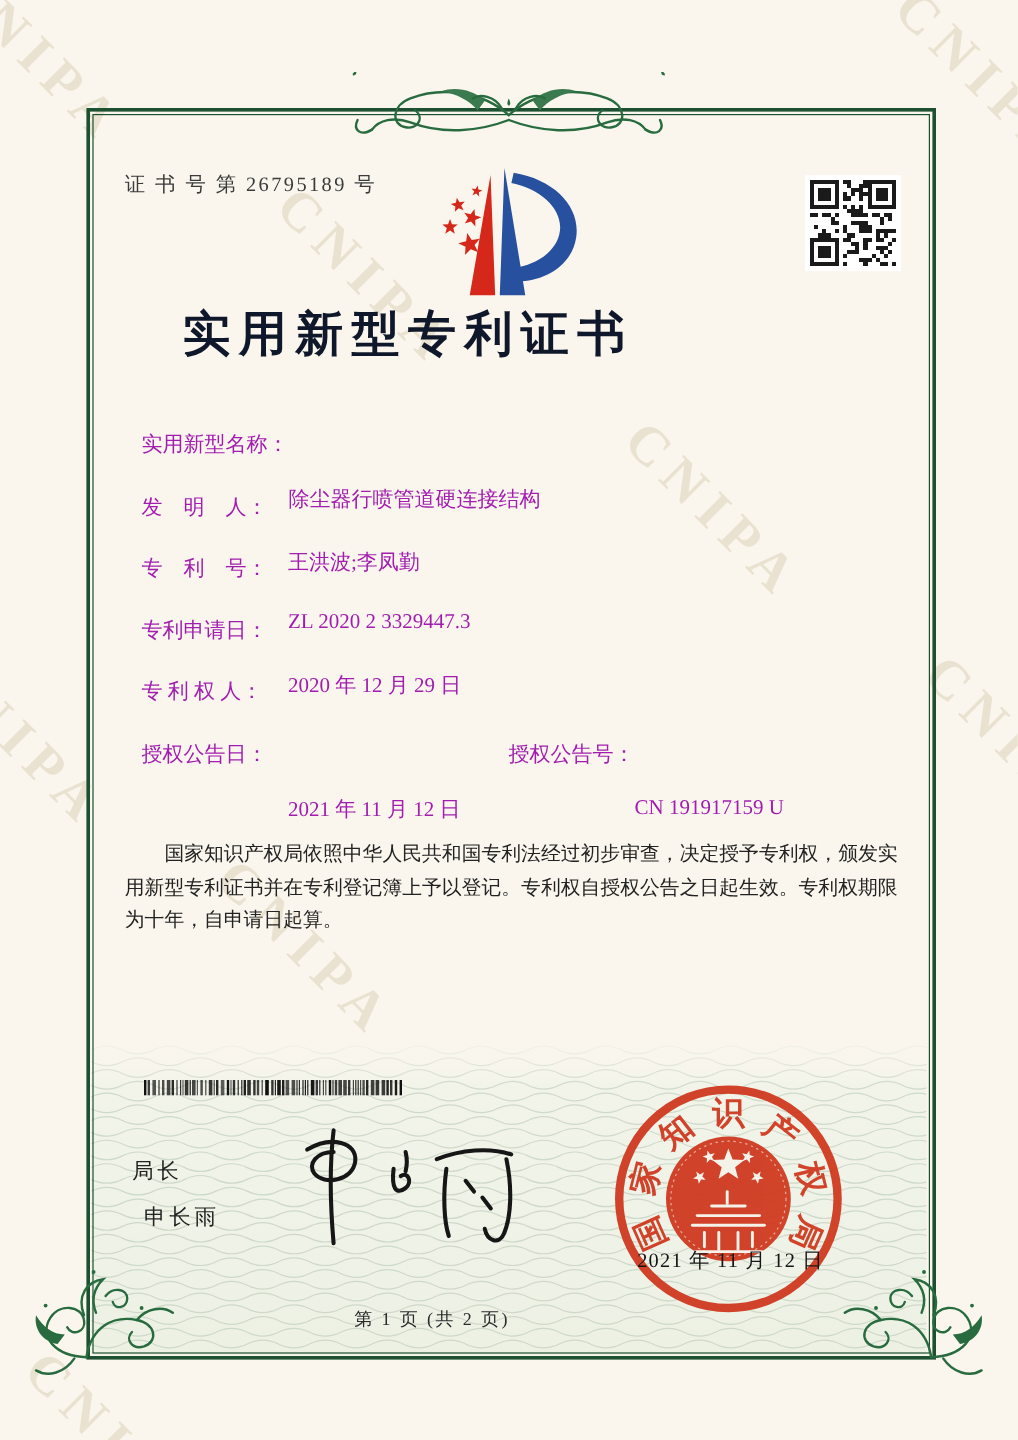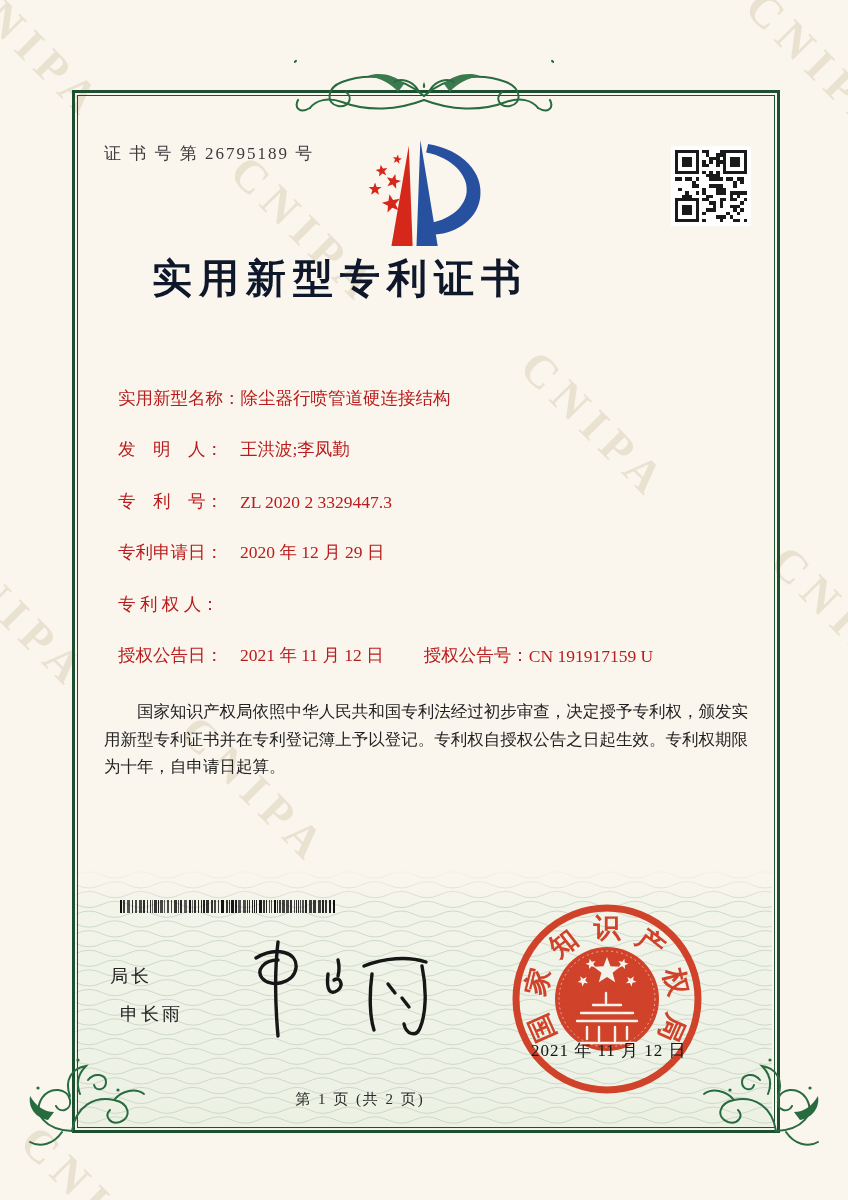--- a/index.html
+++ b/index.html
@@ -10,21 +10,21 @@
   #waveZone svg{position:absolute;left:0;top:0;}
   #waveFade{position:absolute;left:0;top:0;width:100%;height:40px;background:linear-gradient(180deg,#faf6ed,rgba(250,246,237,0));}
   .frame{position:absolute;left:72px;top:90px;width:708px;height:1043px;border:3px solid #1c5030;box-sizing:border-box;z-index:3;}
   .frame-inner{position:absolute;inset:2px;border:1px solid #1c5030;}
   .orn{position:absolute;z-index:4;}
   #certNo{position:absolute;left:104px;top:142px;font-size:17px;letter-spacing:2px;color:#3a3a3a;z-index:5;}
   #logo{position:absolute;left:349px;top:138px;z-index:5;}
   #qrBox{position:absolute;left:671px;top:146px;width:80px;height:80px;background:#fff;z-index:5;display:flex;align-items:center;justify-content:center;}
   #title{position:absolute;left:0;top:251px;width:680px;text-align:center;font-size:40px;font-weight:bold;letter-spacing:7px;color:#0f172a;z-index:5;}
   #fields{position:absolute;left:118px;top:358px;width:560px;z-index:5;}
-  .frow{height:51.5px;display:flex;align-items:flex-end;font-size:17.5px;color:#b91c1c;}
+  .frow{height:51.5px;display:flex;align-items:flex-start;font-size:17.5px;color:#a21caf;}
   .lbl{display:inline-block;min-width:122px;white-space:pre;}
   .val{white-space:pre;margin-top:46px;}
   .pair2{margin-left:40px;}
   #paras{position:absolute;left:104px;top:698px;width:644px;z-index:5;font-size:16.5px;line-height:27.5px;color:#222;text-align:justify;}
   #paras p{margin:0;text-indent:2em;}
   #barcode{position:absolute;left:120px;top:900px;z-index:5;}
   #director{position:absolute;left:110px;top:964px;z-index:5;font-size:18px;letter-spacing:3px;color:#222;}
   #directorName{position:absolute;left:120px;top:1002px;z-index:5;font-size:18px;letter-spacing:3px;color:#222;}
   #signature{position:absolute;left:226px;top:932px;z-index:6;}
   #seal{position:absolute;left:509px;top:901px;z-index:5;opacity:.95;}

